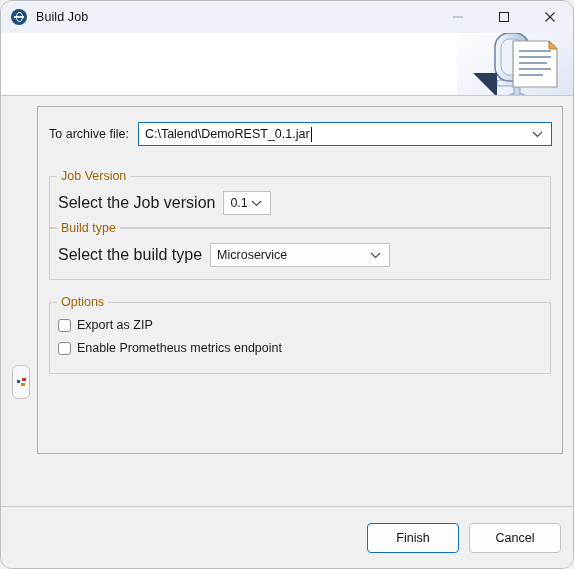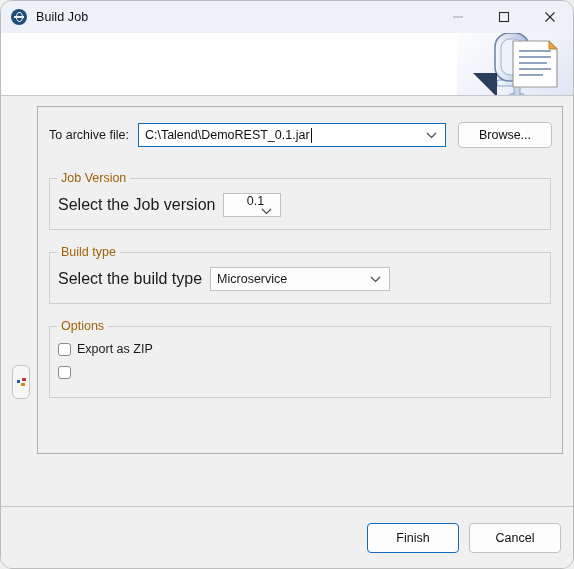--- a/index.html
+++ b/index.html
@@ -242,25 +242,25 @@
     box-sizing: border-box;
     display: flex;
     align-items: center;
     margin-left: 8px;
   }
   .combo .combo-text {
     font-size: 12.5px;
     padding-left: 6px;
     white-space: nowrap;
   }
-  .combo-version { width: 58px; flex-direction: column; }
+  .combo-version { width: 48px; }
   .combo-buildtype { width: 180px; }
 
   .group-jobversion { margin-top: 30px; }
-  .group-buildtype  { margin-top: 22px; }
+  .group-buildtype  { }
   .group-options    { margin-top: 22px; }
 
   .options-body {
     padding: 12px 0 12px 8px;
   }
   .check-row {
     display: flex;
     align-items: center;
     height: 20px;
     margin-bottom: 3px;
@@ -387,21 +387,20 @@
         <span class="archive-label">To archive file:</span>
 
         <div class="combo-archive">
           <span class="combo-text">C:\Talend\DemoREST_0.1.jar</span>
           <span class="caret"></span>
           <svg class="chev" width="11" height="7" viewBox="0 0 11 7">
             <polyline points="1,1 5.5,5.5 10,1" fill="none" stroke="#4a4a4a" stroke-width="1.2"></polyline>
           </svg>
         </div>
 
-        <button class="btn btn-browse">Browse...</button>
       </div>
 
       <div class="group group-jobversion">
         <span class="group-title">Job Version</span>
         <div class="group-body">
           <span class="group-label">Select the Job version</span>
           <div class="combo combo-version">
             <span class="combo-text">0.1</span>
             <svg class="chev" width="11" height="7" viewBox="0 0 11 7">
               <polyline points="1,1 5.5,5.5 10,1" fill="none" stroke="#4a4a4a" stroke-width="1.2"></polyline>
@@ -425,20 +424,21 @@
 
       <div class="group group-options">
         <span class="group-title">Options</span>
         <div class="options-body">
           <div class="check-row">
             <span class="checkbox"></span>
             <span class="check-label">Export as ZIP</span>
           </div>
           <div class="check-row">
             <span class="checkbox"></span>
+            <span class="check-label">Enable Prometheus metrics endpoint</span>
           </div>
         </div>
       </div>
 
     </div>
   </div>
 
   <div class="footer-sep"></div>
   <div class="footer">
     <button class="btn btn-finish">Finish</button>

